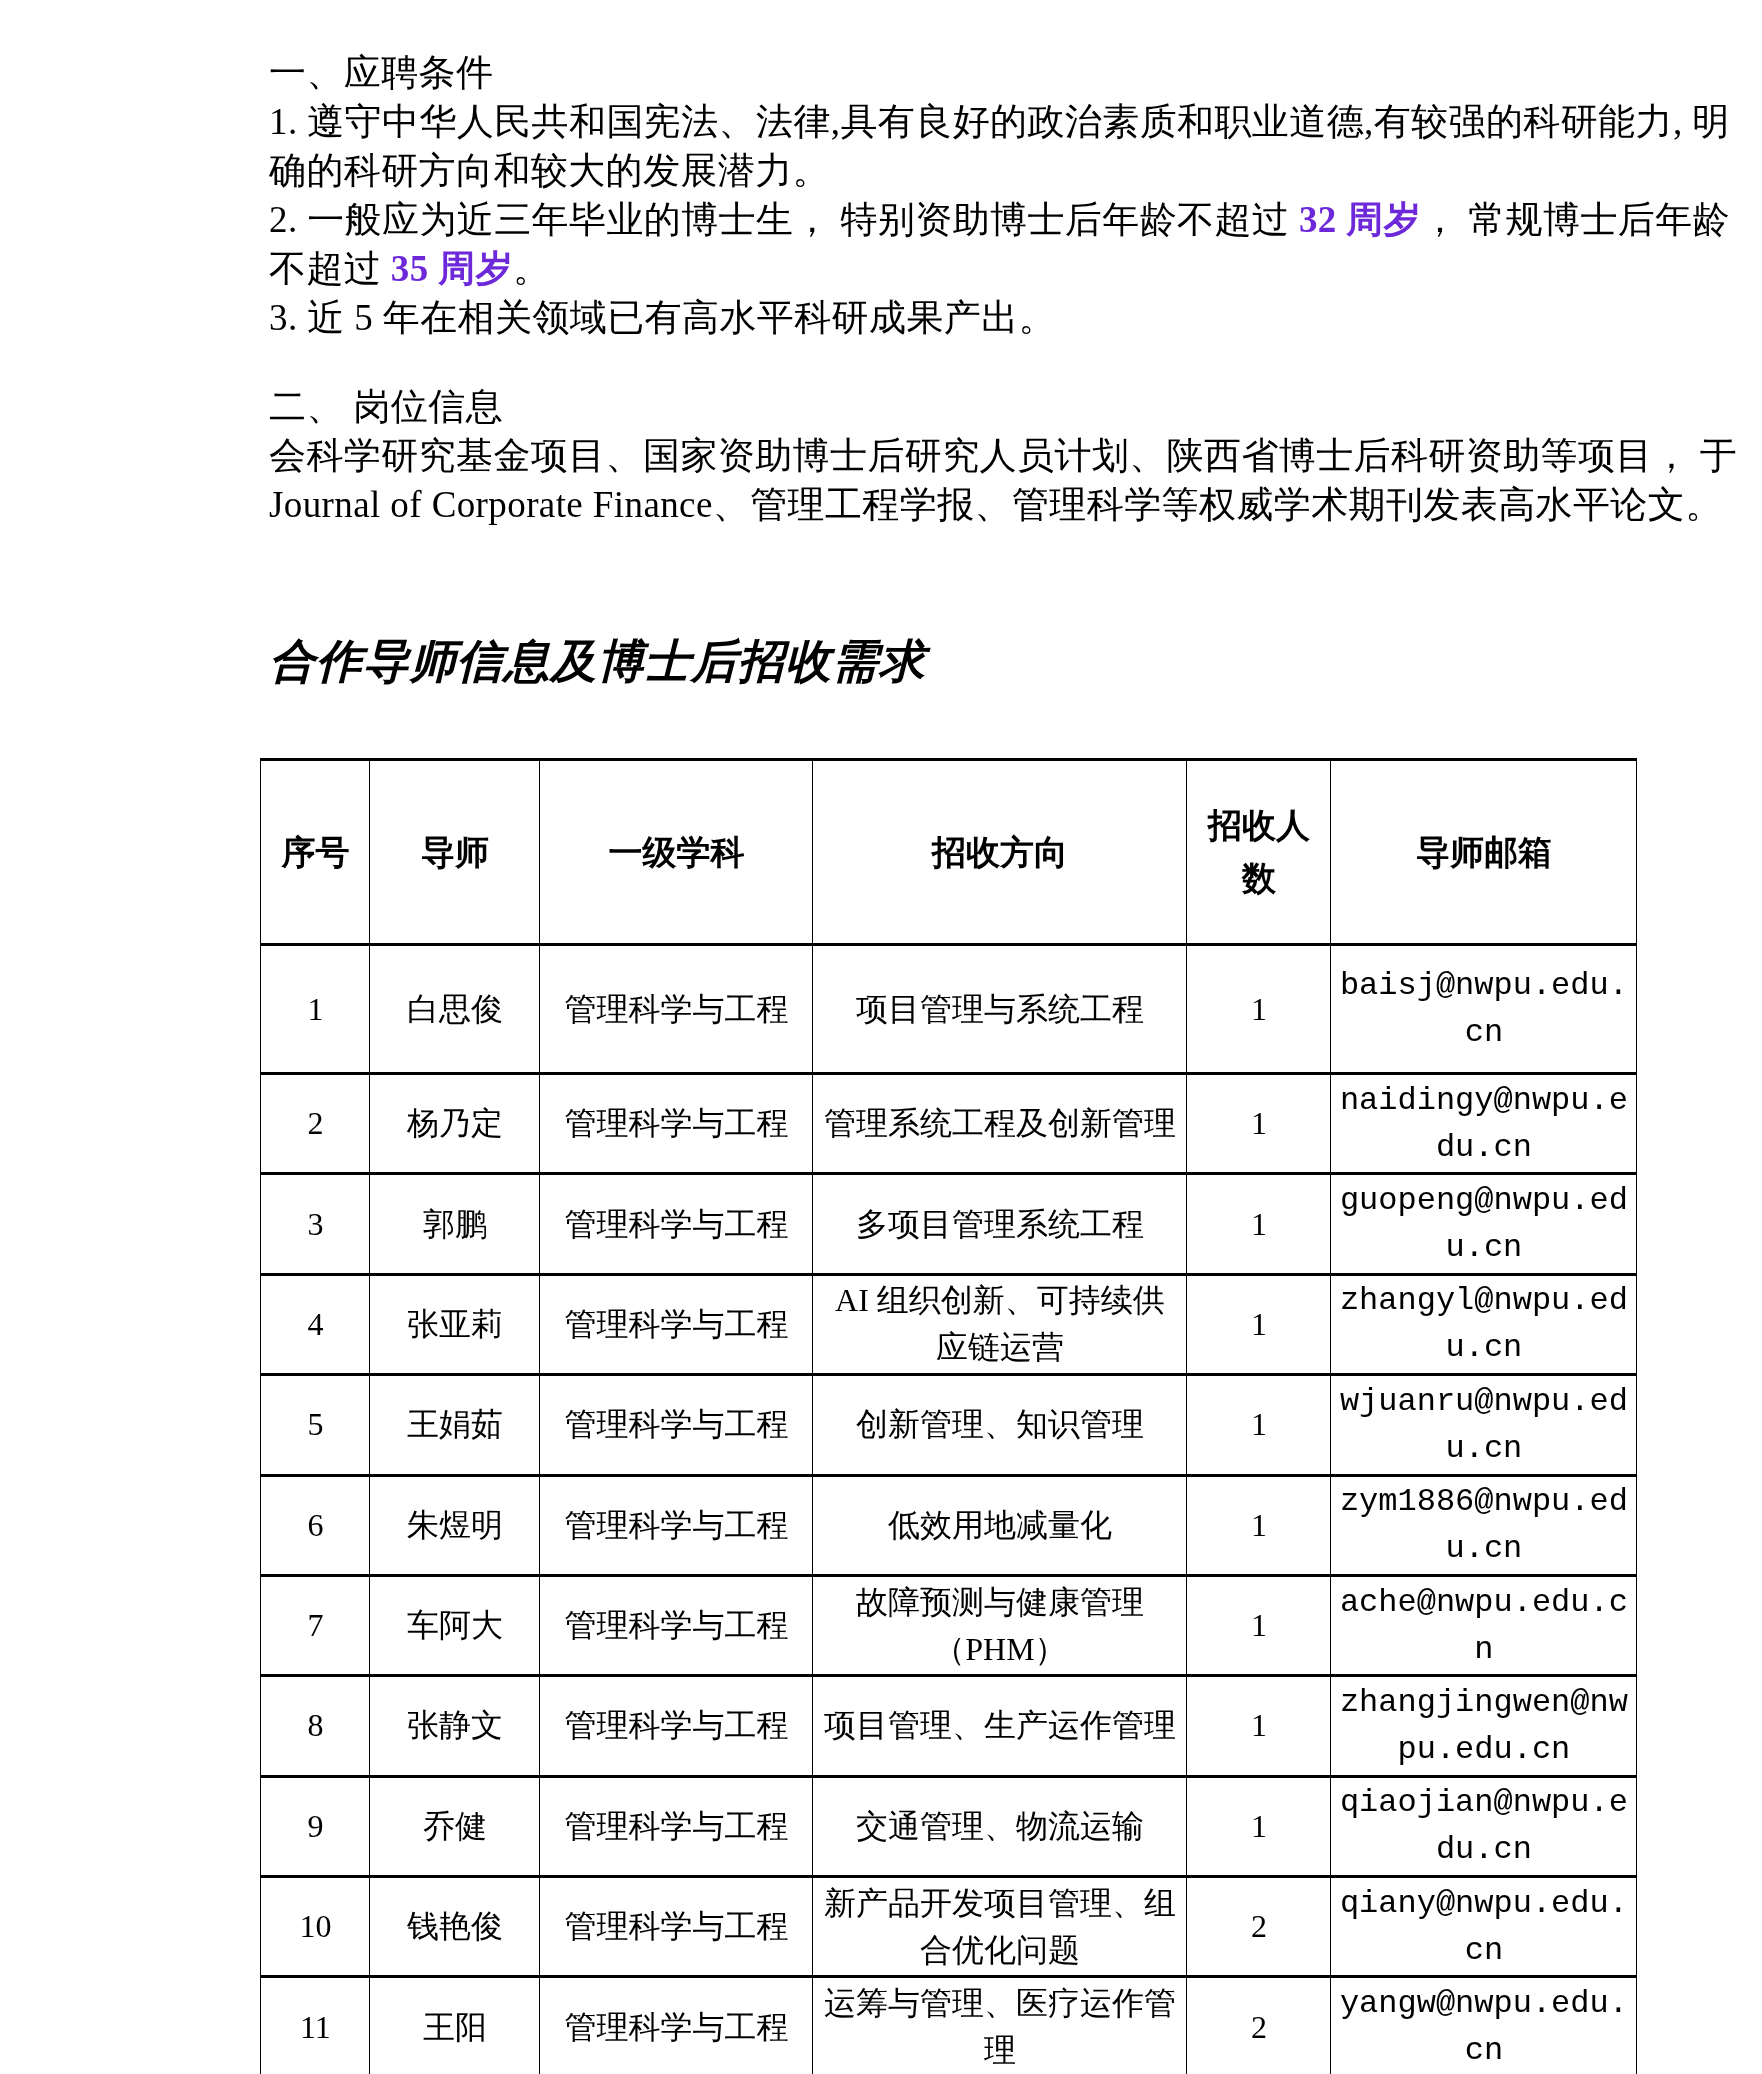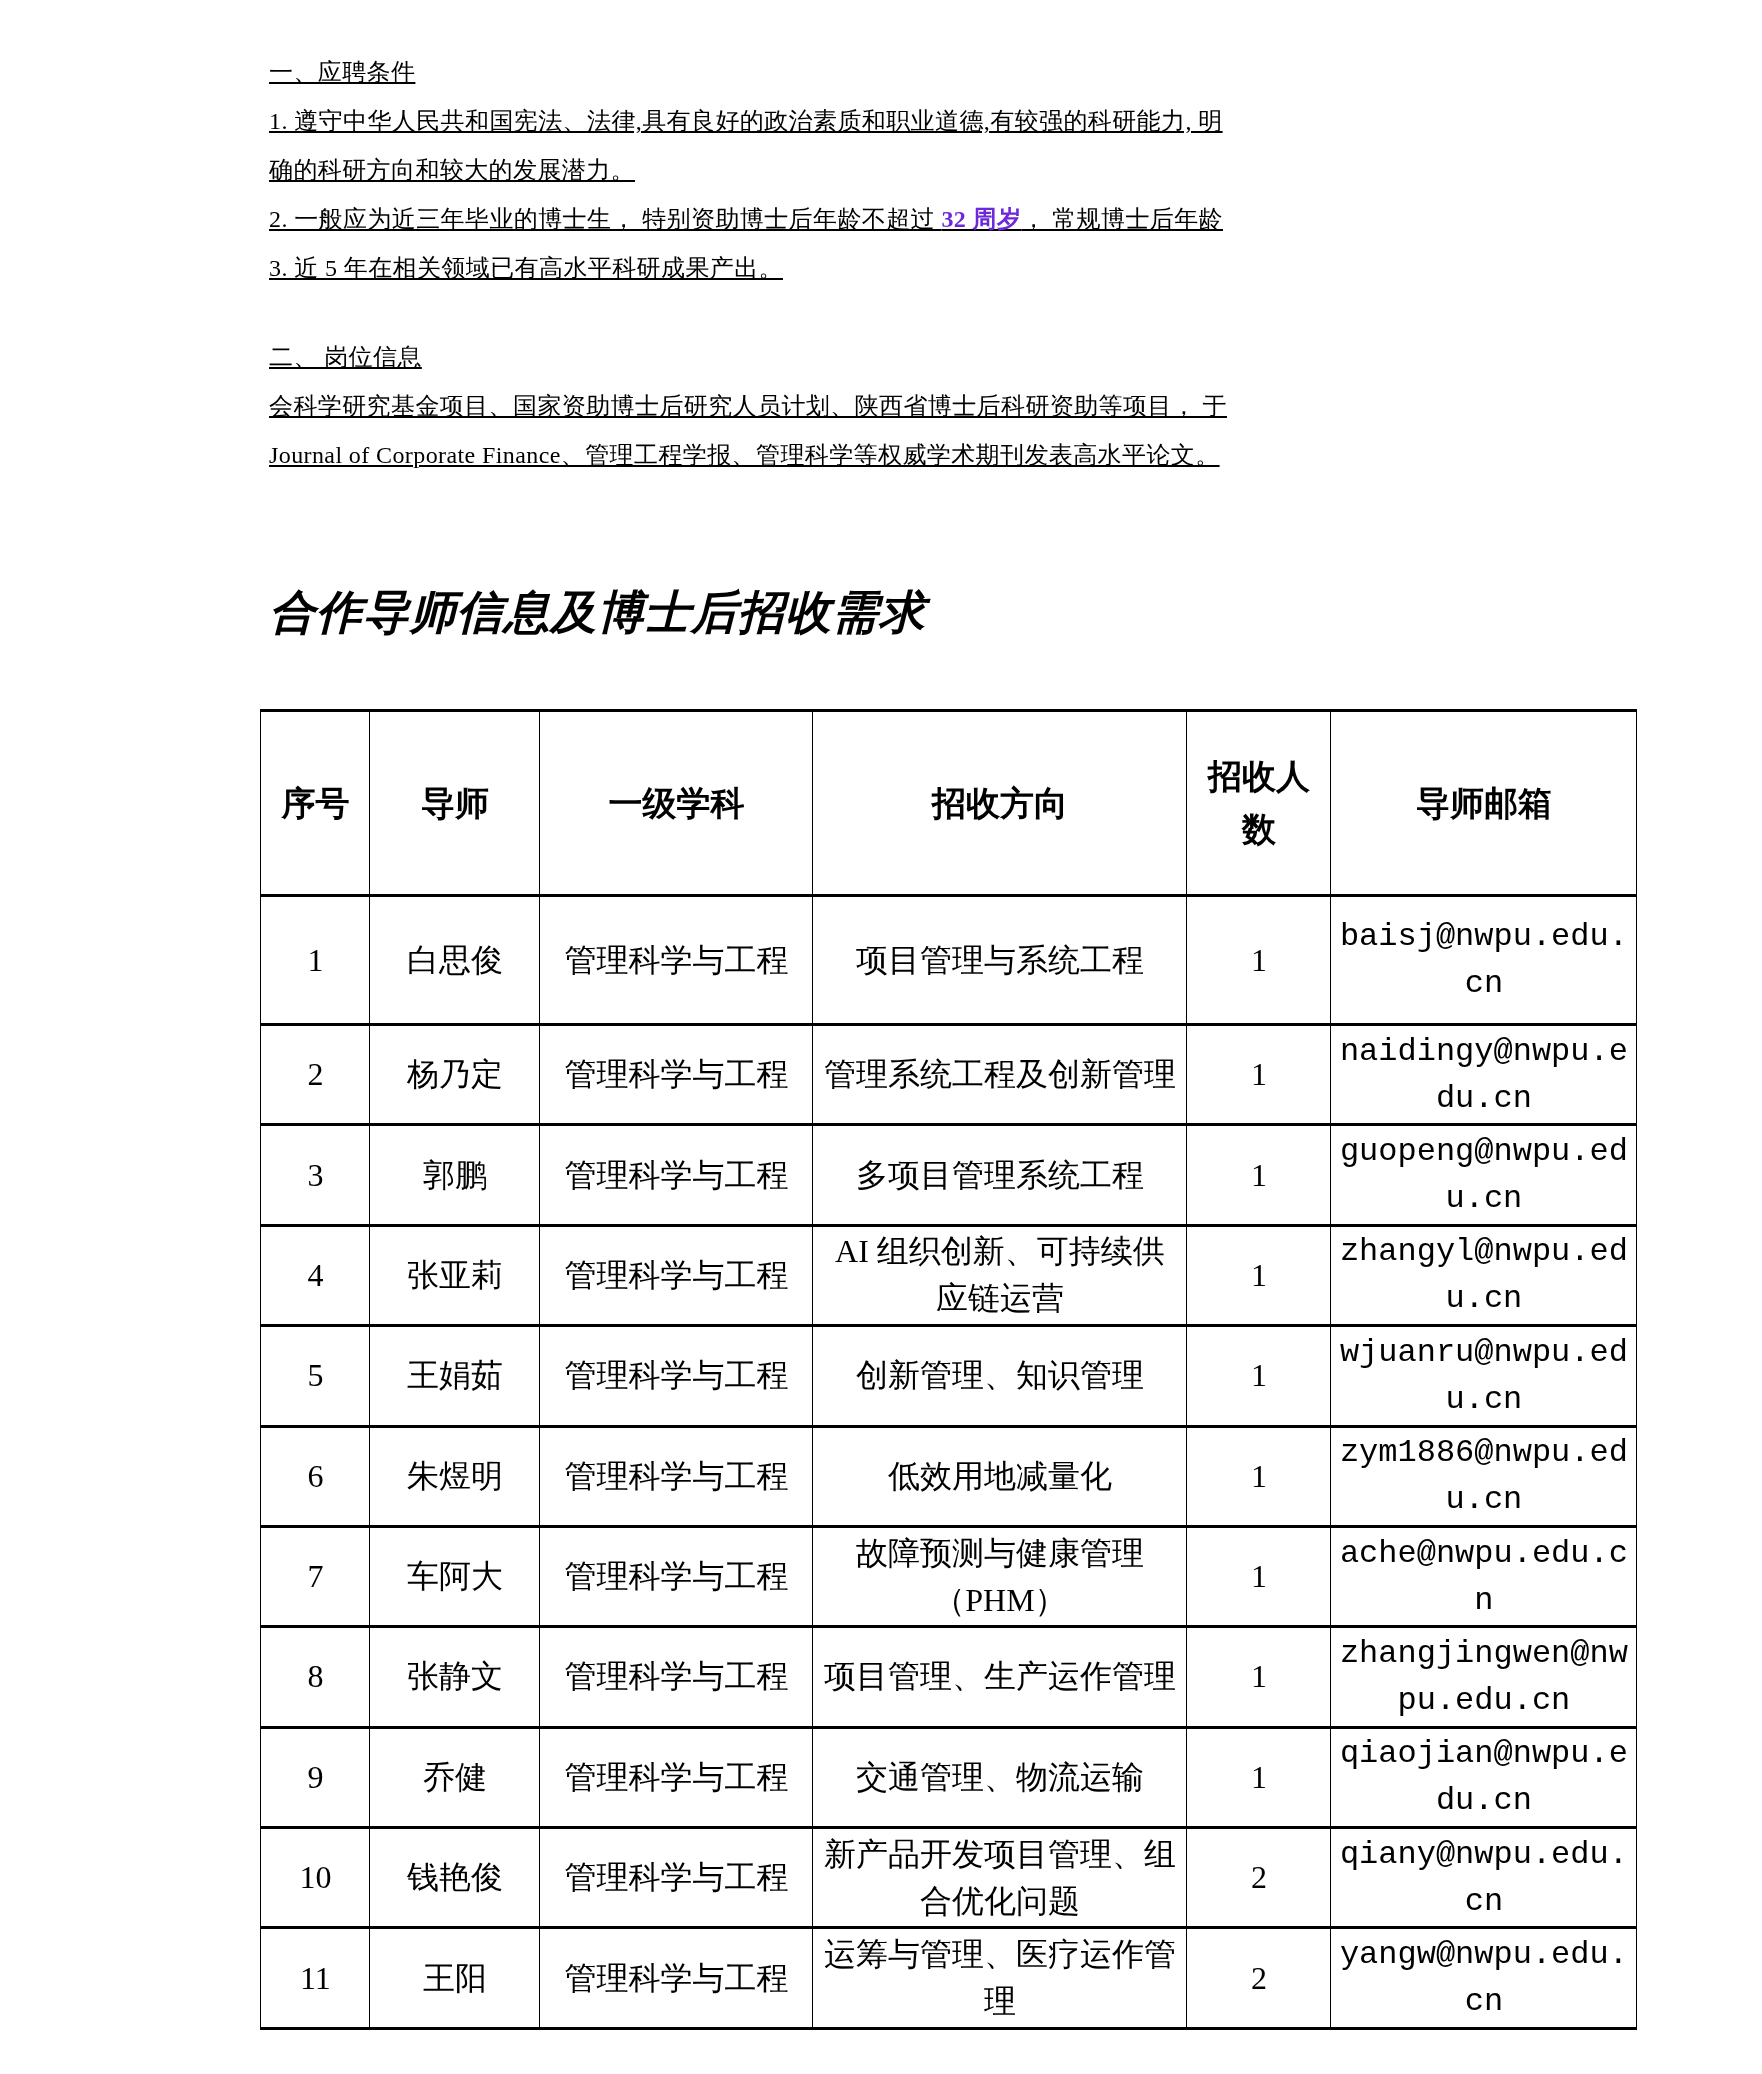--- a/index.html
+++ b/index.html
@@ -13,25 +13,24 @@
     overflow: hidden;
     font-family: "Liberation Serif", "DejaVu Serif", serif;
     color: #000000;
   }
   .content {
     margin-left: 269px;
     padding-top: 48px;
     width: 1377px;
   }
   .tline {
-    font-size: 24px;
+    font-size: 37px;
     line-height: 49px;
     white-space: nowrap;
     letter-spacing: 0.4px;
-    text-decoration: underline;
   }
   .red-bold {
     color: #6d28d9;
     font-weight: bold;
   }
   .spacer-blankline { height: 40px; }
   .spacer-before-title { height: 108px; }
   .table-title {
     font-size: 46px;
     line-height: 49px;
@@ -87,20 +86,23 @@
   <div class="tline">一、应聘条件</div>
 
   <div class="tline">1. 遵守中华人民共和国宪法、法律,具有良好的政治素质和职业道德,有较强的科研能力, 明</div>
 
   <div class="tline">确的科研方向和较大的发展潜力。</div>
 
   <div class="tline">
     <span>2. 一般应为近三年毕业的博士生， 特别资助博士后年龄不超过 </span><span class="red-bold">32 周岁</span><span>， 常规博士后年龄</span>
   </div>
 
+  <div class="tline">
+    <span>不超过 </span><span class="red-bold">35 周岁</span><span>。</span>
+  </div>
 
   <div class="tline">3. 近 5 年在相关领域已有高水平科研成果产出。</div>
 
   <div class="spacer-blankline"></div>
 
   <div class="tline">二、 岗位信息</div>
 
 
   <div class="tline">会科学研究基金项目、国家资助博士后研究人员计划、陕西省博士后科研资助等项目， 于</div>
 

